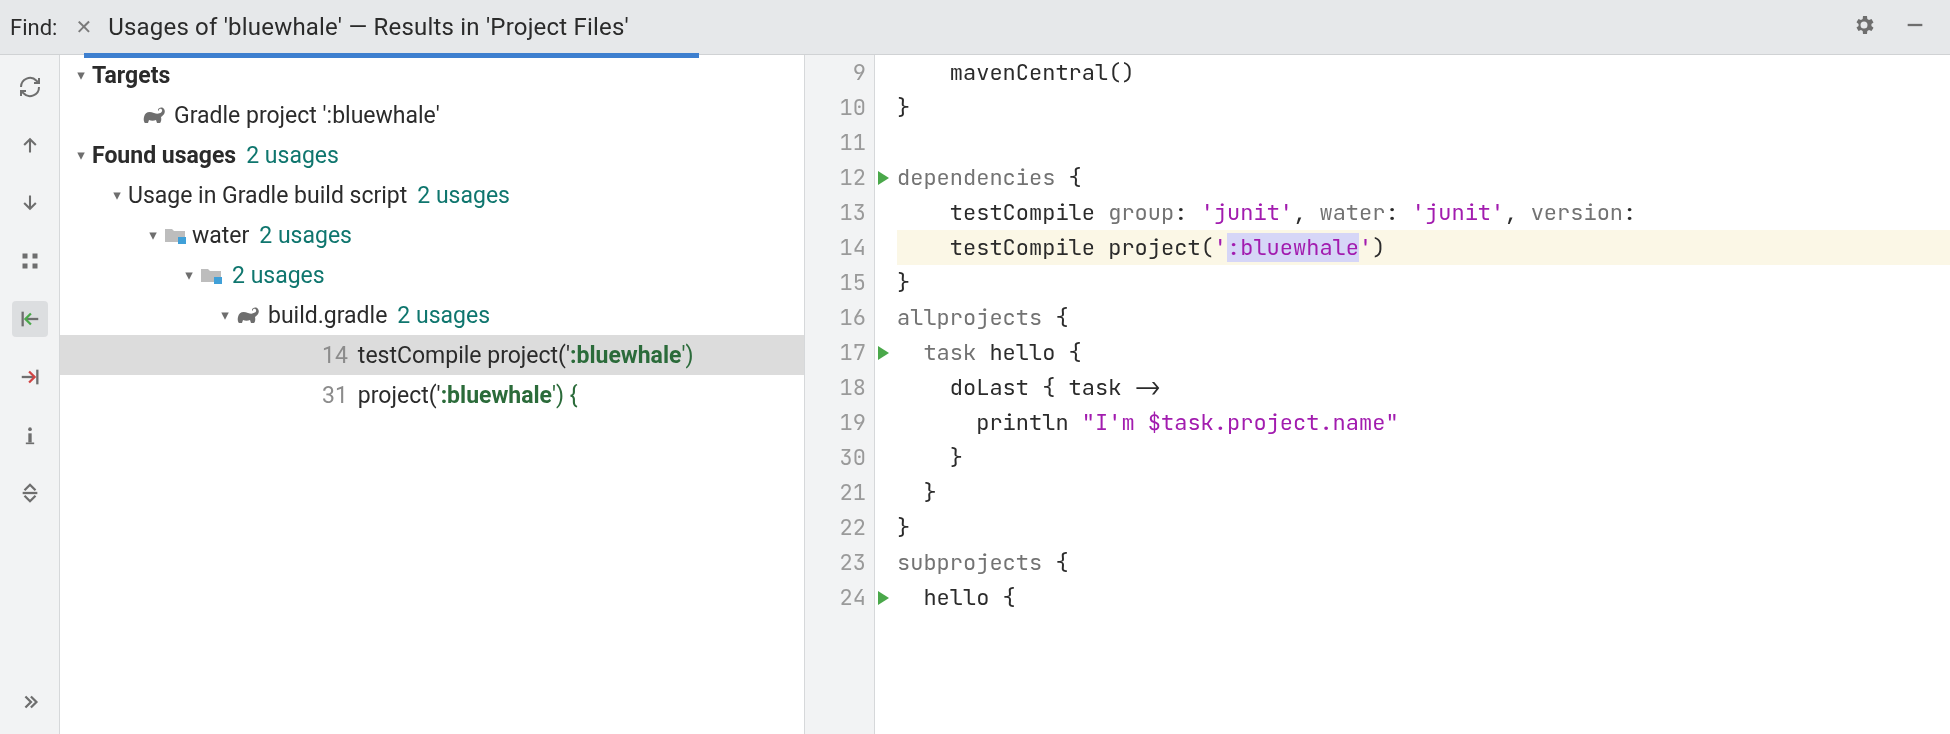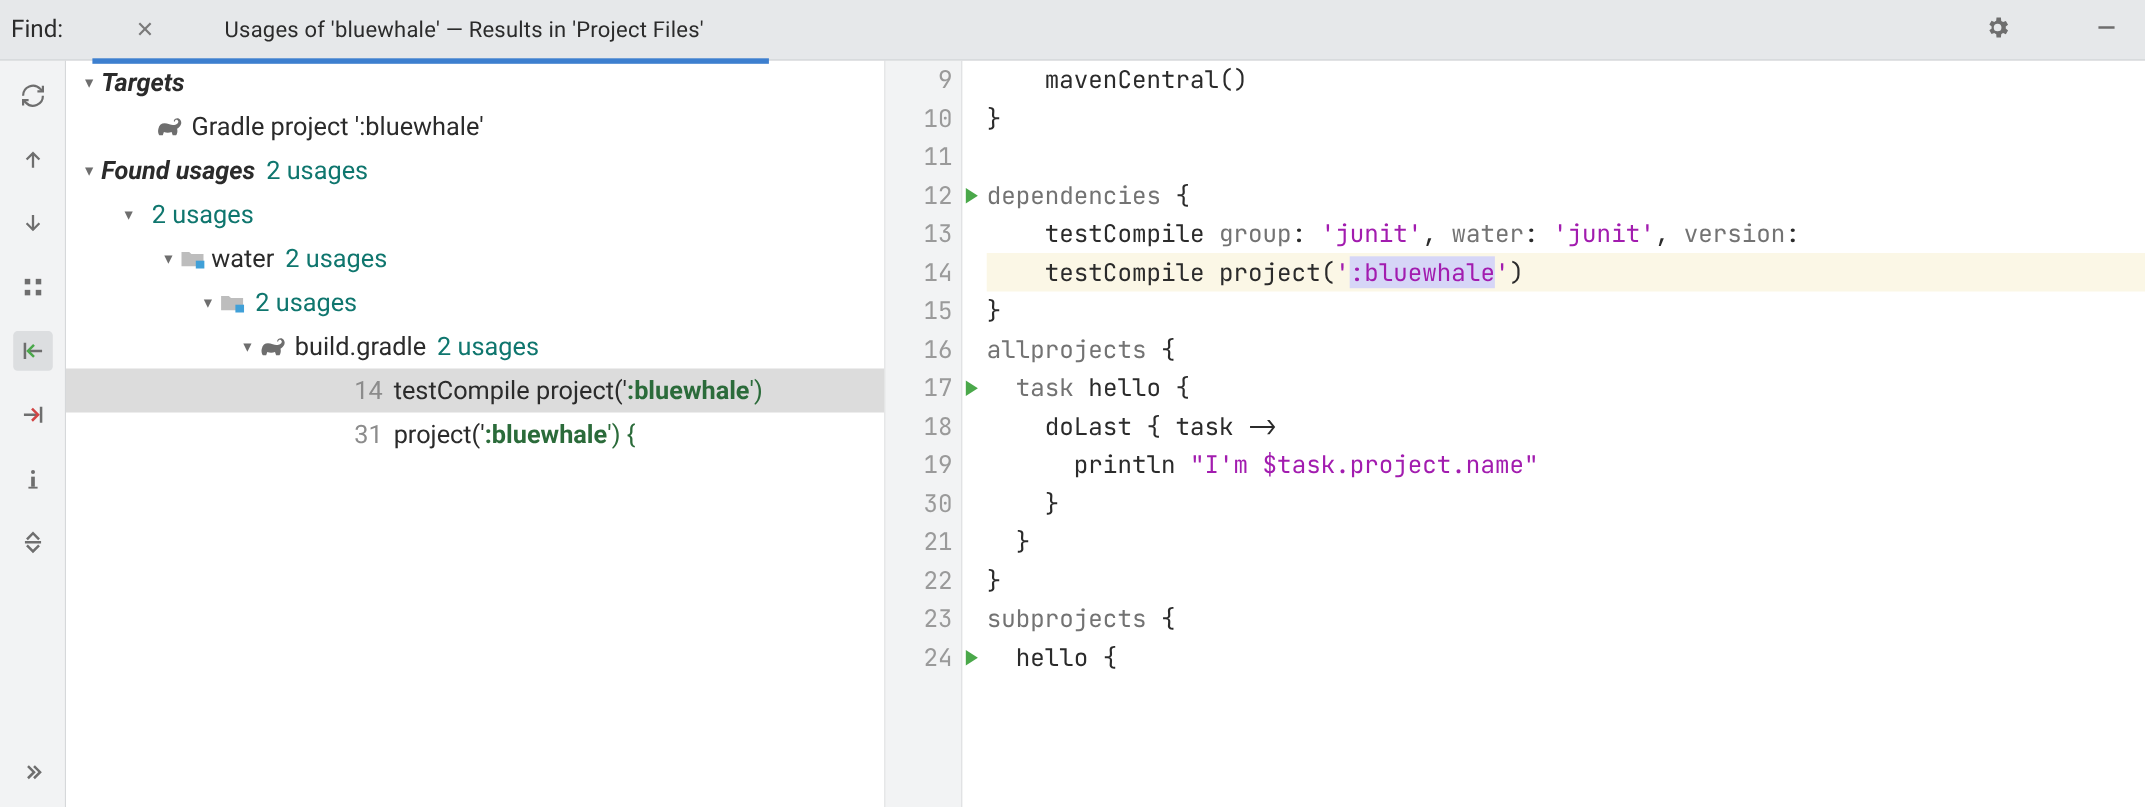--- a/index.html
+++ b/index.html
@@ -13,34 +13,33 @@
   background: #fff;
 }
 .header {
   display: flex;
   align-items: center;
   height: 55px;
   background: #e6e8ea;
   border-bottom: 1px solid #d0d2d4;
   padding: 0 10px 0 0;
   position: relative;
-  gap: 48px;
 }
 .header .find-label {
   font-size: 22px;
   padding: 0 10px;
 }
 .header .close-x {
   font-size: 20px;
   color: #7a7a7a;
   padding: 0 8px;
   cursor: pointer;
 }
 .header .tab {
-  font-size: 20px;
+  font-size: 24px;
   color: #2b2b2b;
   padding: 0 8px;
   font-weight: 400;
   letter-spacing: 0.2px;
 }
 .header .blue-bar {
   position: absolute;
   bottom: -4px;
   left: 84px;
   width: 615px;
@@ -95,21 +94,21 @@
 .tree-row.selected { background: #dcdcdc; }
 .chev {
   width: 22px;
   display: inline-flex;
   justify-content: center;
   color: #6e6e6e;
   font-size: 15px;
   cursor: pointer;
 }
 .ind { display: inline-block; width: 36px; }
-.bold { font-weight: 700; font-style: italic; }
+.bold { font-weight: 700; }
 .usage-count { color: #0f766e; margin-left: 10px; }
 .folder-icon { margin-right: 6px; width: 22px; display:inline-flex; }
 .gradle-icon { margin-right: 6px; width: 26px; display:inline-flex; }
 .linenum { color: #8c8c8c; margin-right: 10px; text-align:right; display:inline-block; }
 .match-bold { font-weight: 700; color: #2b6b3a; }
 .code-green { color: #2b6b3a; }
 .code-kw { color: #737373; }
 
 .editor {
   flex: 1;
@@ -252,20 +251,21 @@
       <span>Gradle project ':bluewhale'</span>
     </div>
     <div class="tree-row">
       <span class="chev">▾</span>
       <span class="bold">Found usages</span>
       <span class="usage-count">2 usages</span>
     </div>
     <div class="tree-row">
       <span class="ind"></span>
       <span class="chev">▾</span>
+      <span>Usage in Gradle build script</span>
       <span class="usage-count">2 usages</span>
     </div>
     <div class="tree-row">
       <span class="ind"></span>
         <span class="ind"></span>
       <span class="chev">▾</span>
       <span class="folder-icon">
           <svg width="22" height="18" viewBox="0 0 22 18">
             <path fill="#bdbdbd" d="M1 3h7l2 2h11v11H1z"></path>
             <rect x="14" y="11" width="8" height="8" fill="#40a0d8"></rect>

